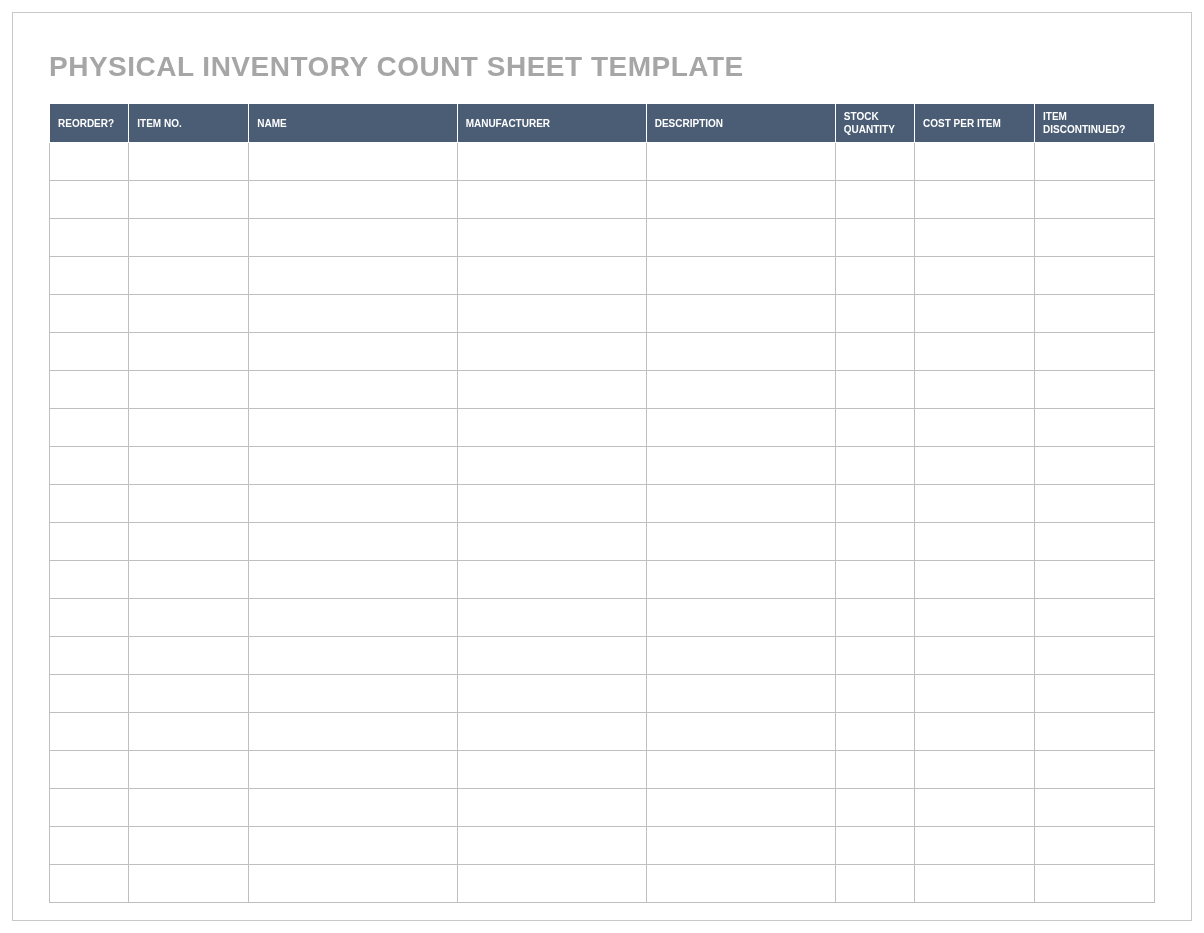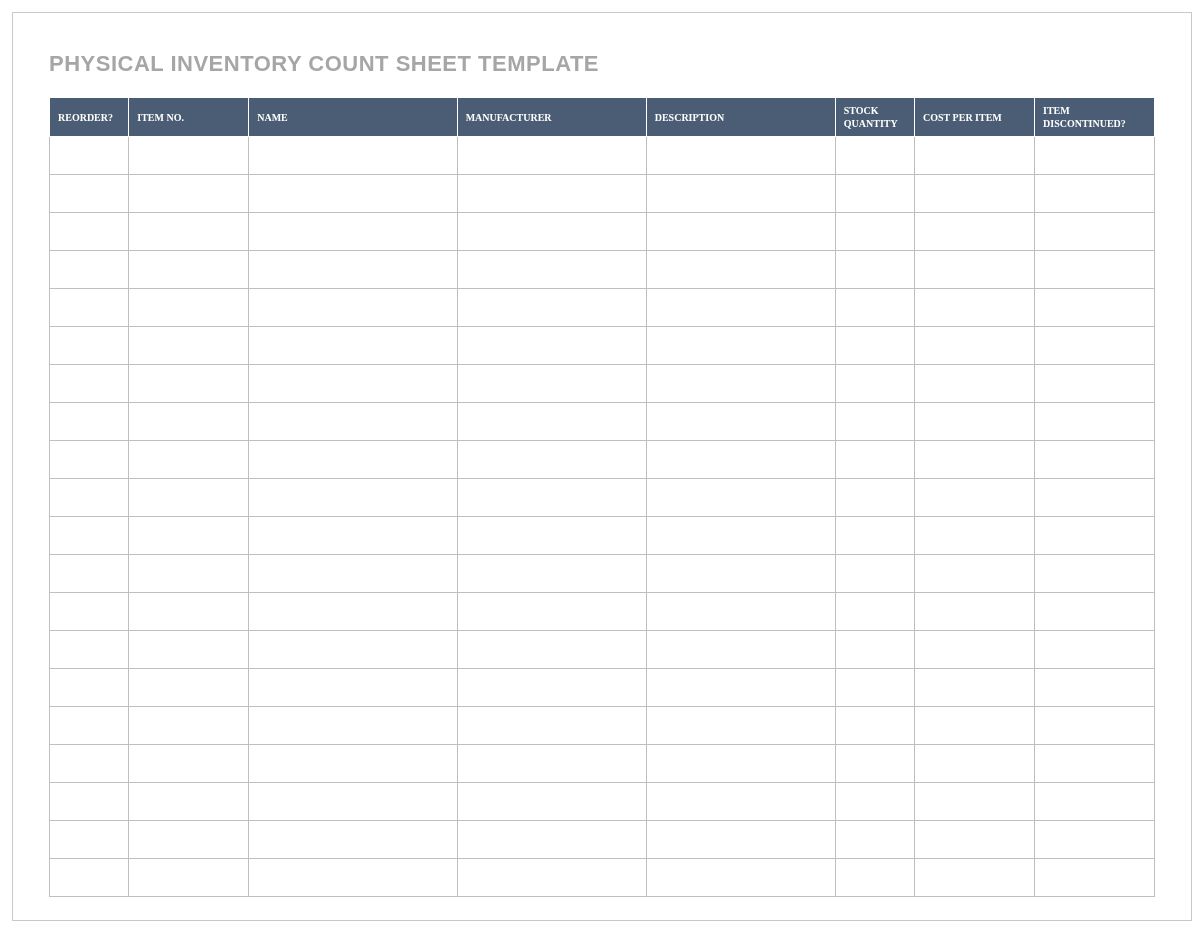--- a/index.html
+++ b/index.html
@@ -13,32 +13,31 @@
       padding: 12px;
     }
     .document-frame {
       width: 1180px;
       height: 909px;
       border: 1px solid #c9c9c9;
       background: #ffffff;
       padding: 38px 36px;
     }
     .title {
-      font-size: 22px;
+      font-size: 28px;
       font-weight: bold;
       color: #a6a6a6;
       letter-spacing: 0.5px;
       margin-bottom: 20px;
       text-transform: uppercase;
     }
     table {
       width: 100%;
       border-collapse: collapse;
       table-layout: fixed;
-      font-family: Liberation Serif, serif;
     }
     thead th {
       background: #4a5d75;
       color: #ffffff;
       font-size: 10px;
       font-weight: bold;
       text-align: left;
       padding: 6px 8px;
       border: 1px solid #ffffff;
       text-transform: uppercase;

